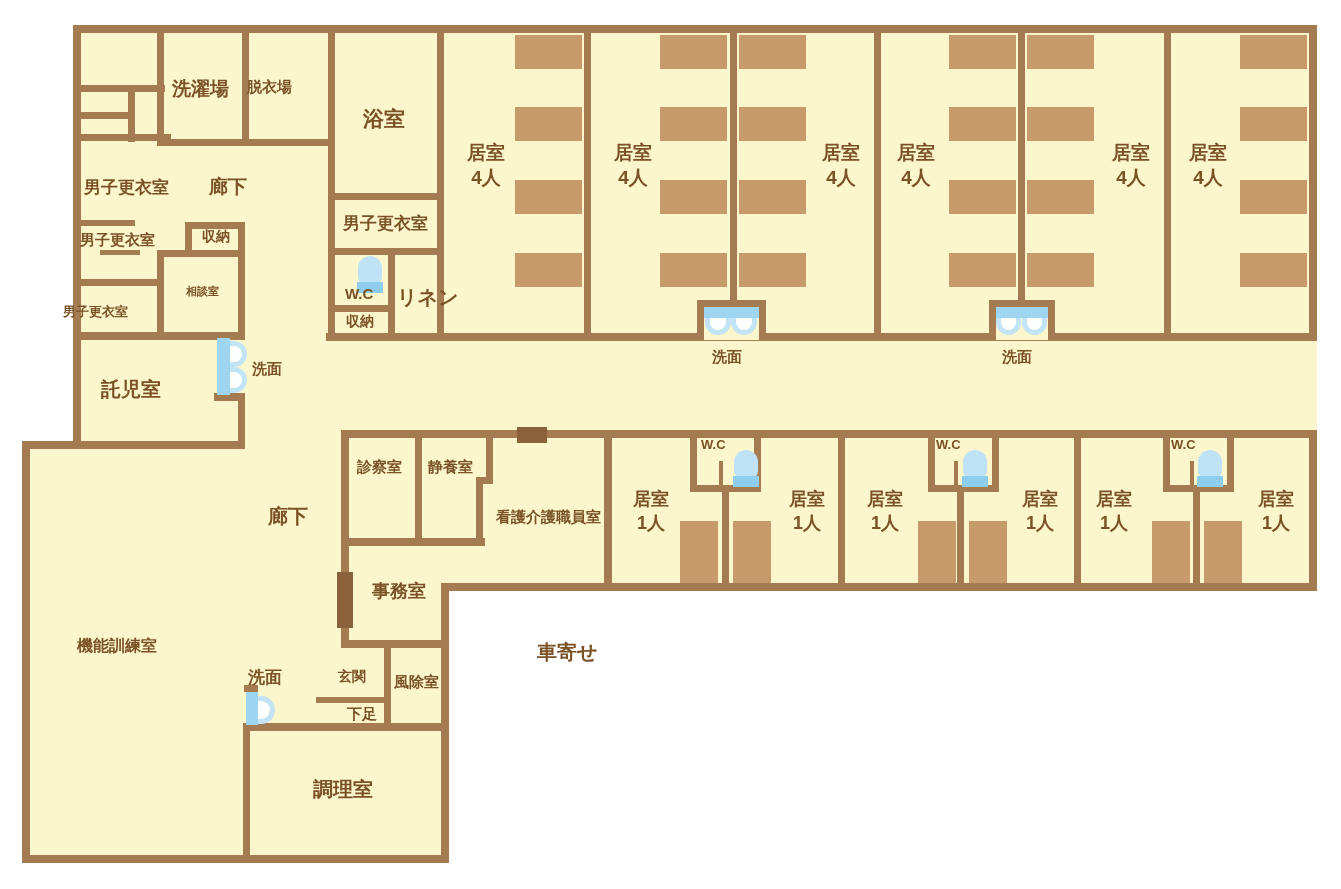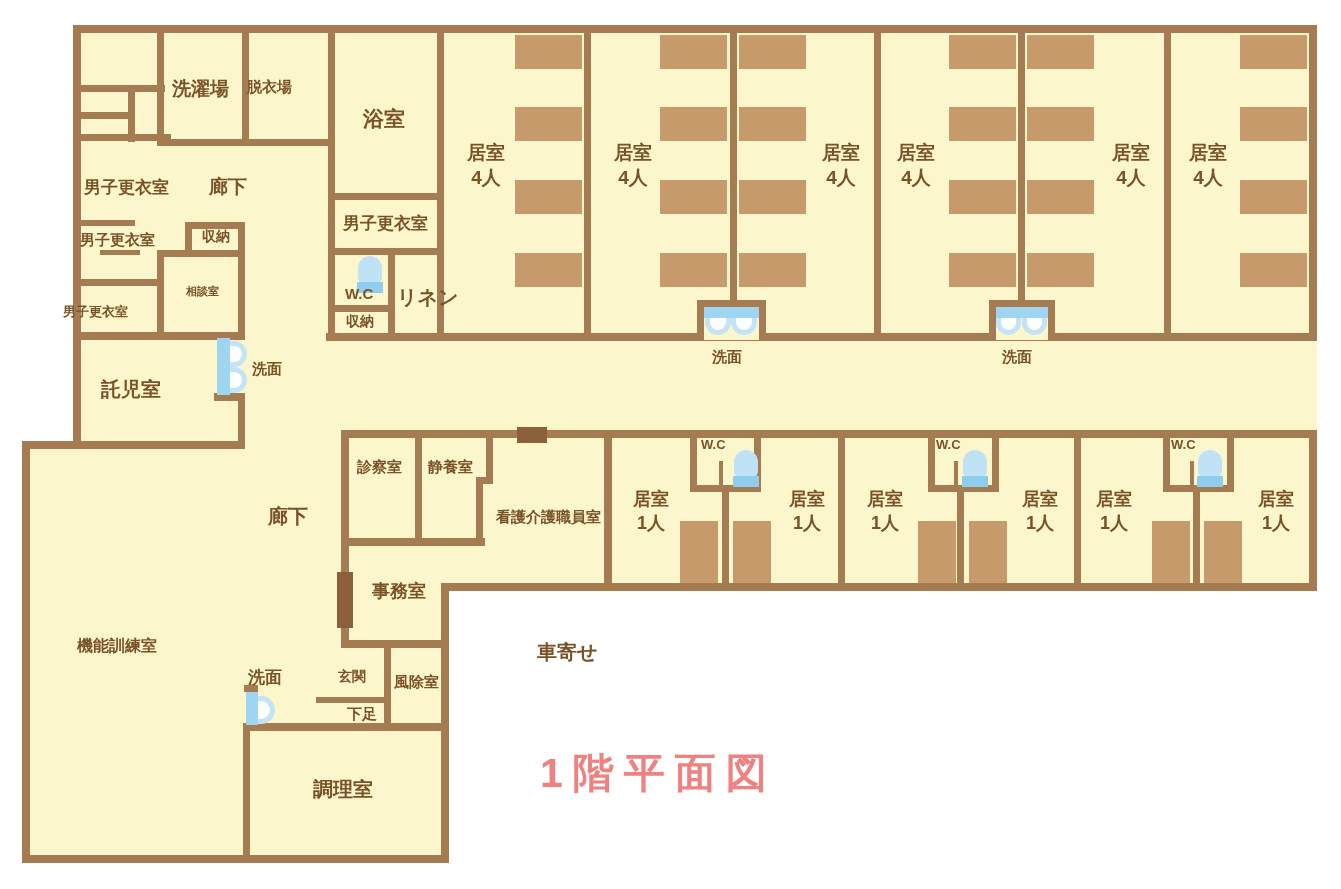--- a/index.html
+++ b/index.html
@@ -268,15 +268,14 @@
   <div class="lbl" style="left:1171px;top:438px;font-size:13px">W.C</div>
 
   <div class="lbl" style="left:77px;top:637px;font-size:16px">機能訓練室</div>
   <div class="lbl" style="left:248px;top:668px;font-size:17px">洗面</div>
   <div class="lbl" style="left:338px;top:668px;font-size:14px">玄関</div>
   <div class="lbl" style="left:347px;top:705px;font-size:15px">下足</div>
   <div class="lbl" style="left:394px;top:673px;font-size:15px">風除室</div>
   <div class="lbl" style="left:313px;top:778px;font-size:20px">調理室</div>
   <div class="lbl" style="left:537px;top:641px;font-size:20px">車寄せ</div>
 
-  <div class="title" style="left:540px;top:746px">1階平面図</div>
 
 </div>
 
 </body></html>

